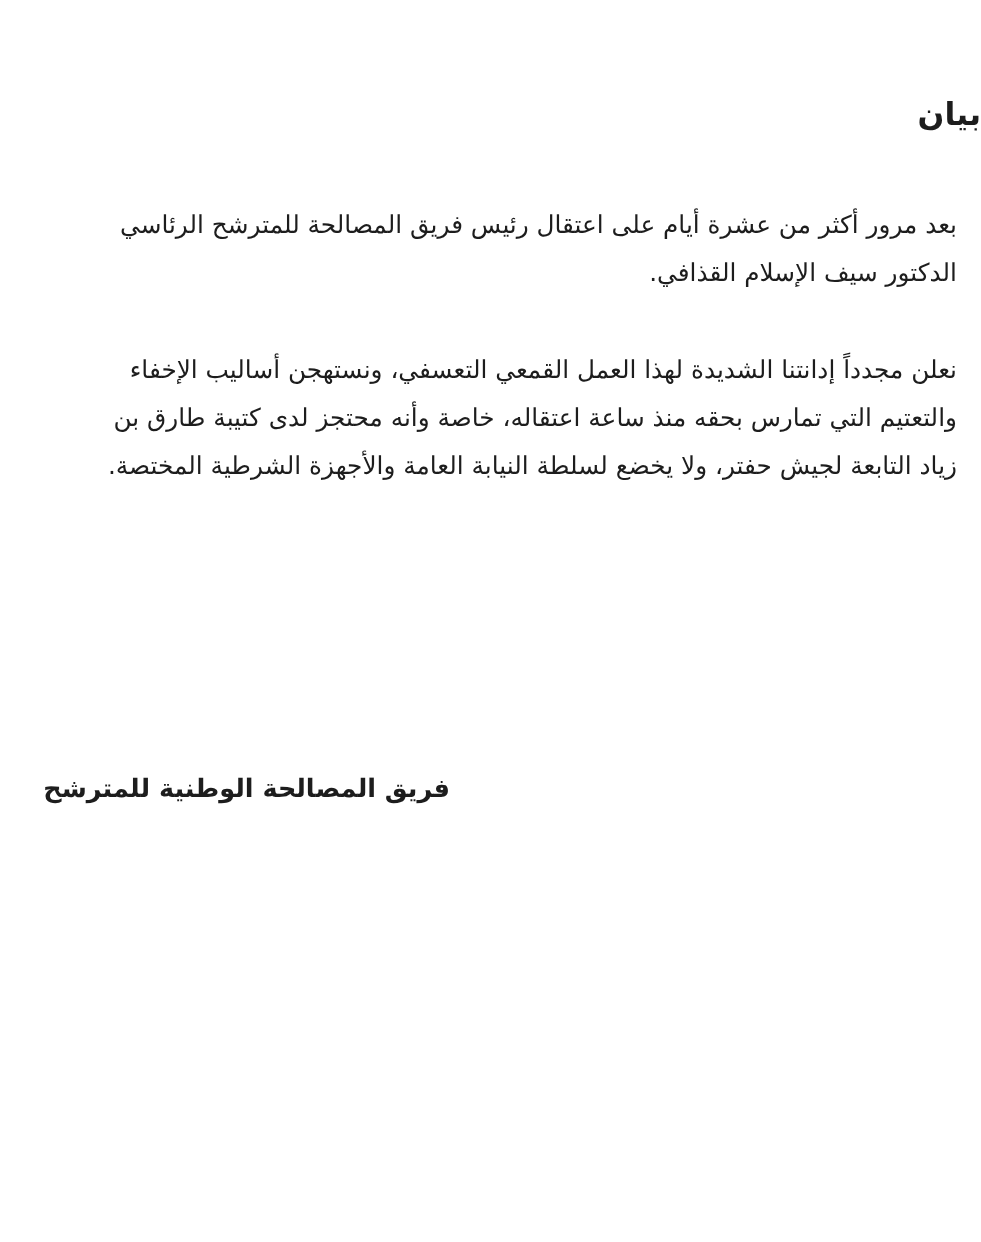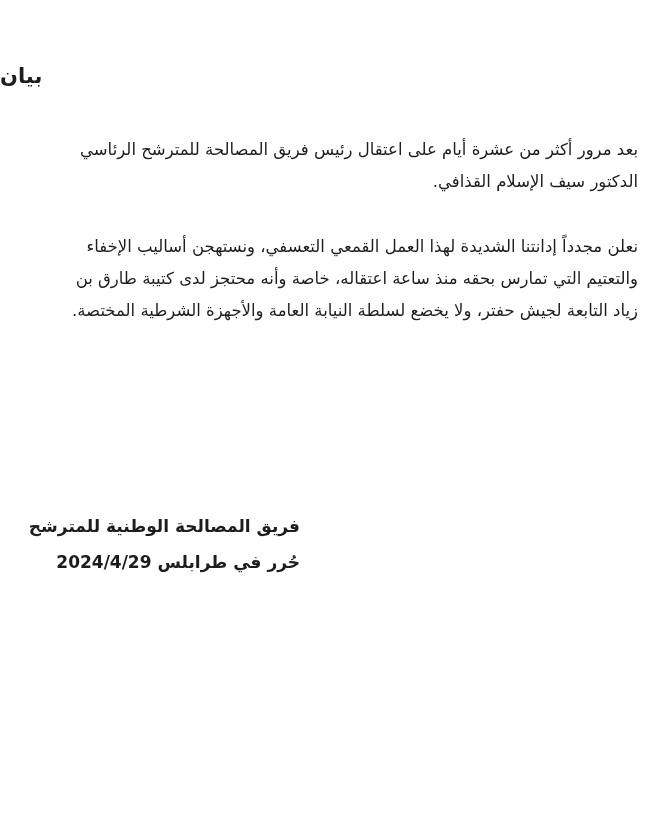--- a/index.html
+++ b/index.html
@@ -21,21 +21,21 @@
     font-family: "DejaVu Sans", sans-serif;
     direction: rtl;
     overflow: hidden;
   }
   .title {
     position: absolute;
     top: 64px;
     left: 0;
     right: 0;
     margin: 0;
-    text-align: left;
+    text-align: right;
     font-size: 21px;
     font-weight: bold;
     color: var(--text-color);
   }
   .body-text {
     position: absolute;
     top: 134px;
     right: 16px;
     width: 588px;
   }
@@ -44,21 +44,21 @@
     font-size: 16.5px;
     line-height: 32px;
     color: var(--text-color);
   }
   .para:nth-child(2) { margin-bottom: 28px; }
   .signature {
     position: absolute;
     top: 508px;
     left: 56px;
     width: 244px;
-    text-align: right;
+    text-align: center;
     font-weight: bold;
     font-size: 17px;
     line-height: 36px;
     color: var(--text-color);
   }
   .signature .sig-line {
     white-space: nowrap;
   }
 </style>
 </head>
@@ -68,16 +68,15 @@
 
   <h1 class="title">بيان</h1>
 
   <div class="body-text">
     <p class="para">بعد مرور أكثر من عشرة أيام على اعتقال رئيس فريق المصالحة للمترشح الرئاسي الدكتور سيف الإسلام القذافي.</p>
     <p class="para">نعلن مجدداً إدانتنا الشديدة لهذا العمل القمعي التعسفي، ونستهجن أساليب الإخفاء والتعتيم التي تمارس بحقه منذ ساعة اعتقاله، خاصة وأنه محتجز لدى كتيبة طارق بن زياد التابعة لجيش حفتر، ولا يخضع لسلطة النيابة العامة والأجهزة الشرطية المختصة.</p>
   </div>
 
   <div class="signature">
     <div class="sig-line">فريق المصالحة الوطنية للمترشح</div>
-    <div class="sig-line">حُرر في طرابلس 2024/4/29</div>
   </div>
 
 </div>
 
 </body></html>

